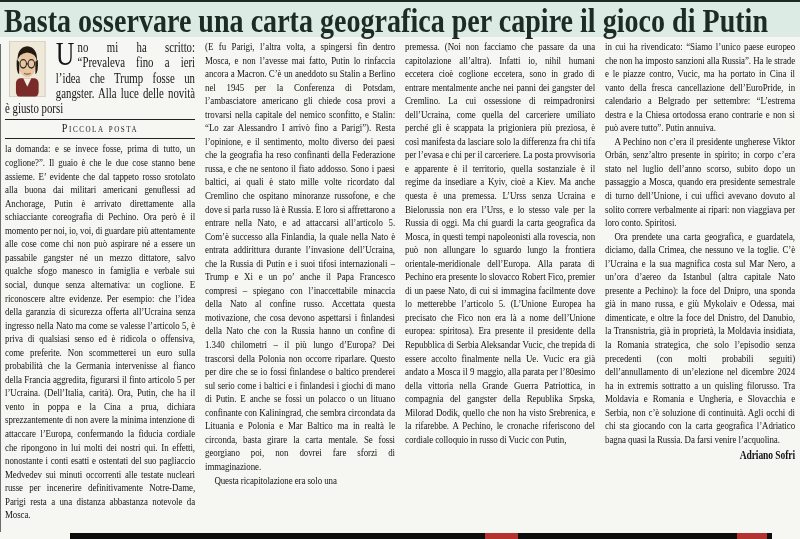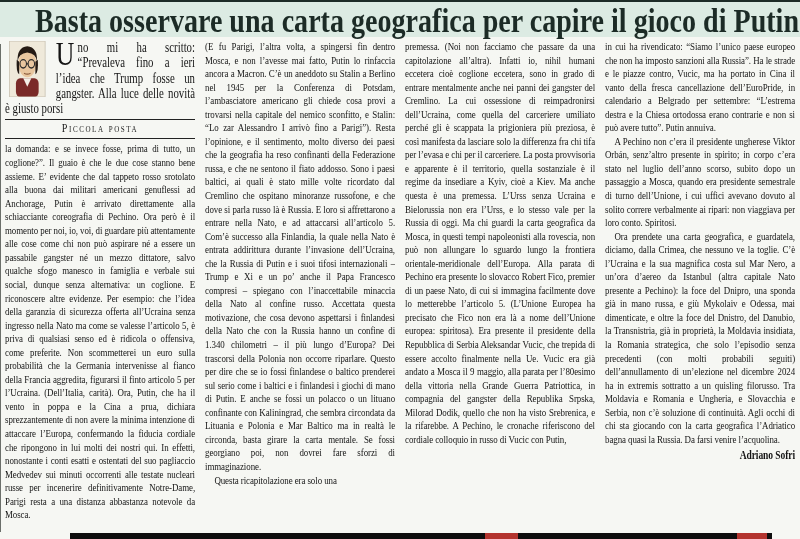--- a/index.html
+++ b/index.html
@@ -3,21 +3,21 @@
 <meta charset="utf-8">
 <style>
   html,body { margin:0; padding:0; background:#e8e8e4; }
   .page {
     position:relative; width:800px; height:539px; overflow:hidden;
     background:#f6f7f3; font-family:"Liberation Serif", serif; color:#151515;
     box-sizing:border-box;
   }
   .headline-band {
     position:absolute; top:0; left:0; width:800px; height:37px;
-    background:#dcebe3; border-top:2px solid #1c2b26; box-sizing:border-box;padding-left:31px;
+    background:#dcebe3; border-top:2px solid #1c2b26; box-sizing:border-box;
   }
   .headline-band svg { display:block; }
   .left-rule { position:absolute; left:0; top:44px; height:488px; width:1px; background:#6b6f6a; }
   .body-grid {
     position:absolute; top:40px; left:5px; width:790px; height:499px;
     display:flex; gap:10px;
   }
   .col { width:190px; height:499px; overflow:hidden; }
   .col-inner {
     width:243px; transform:scaleX(0.782); transform-origin:0 0;

